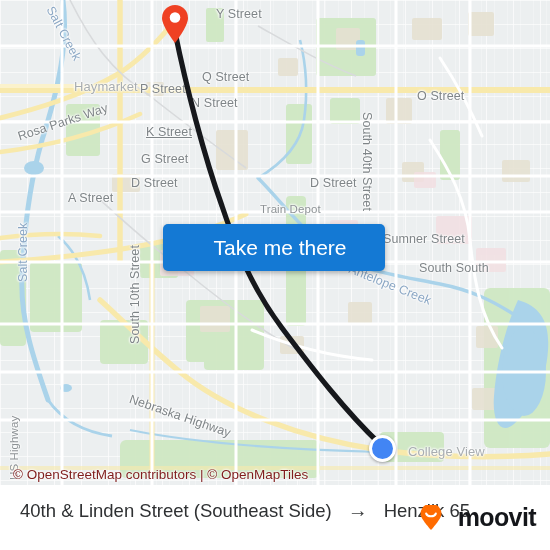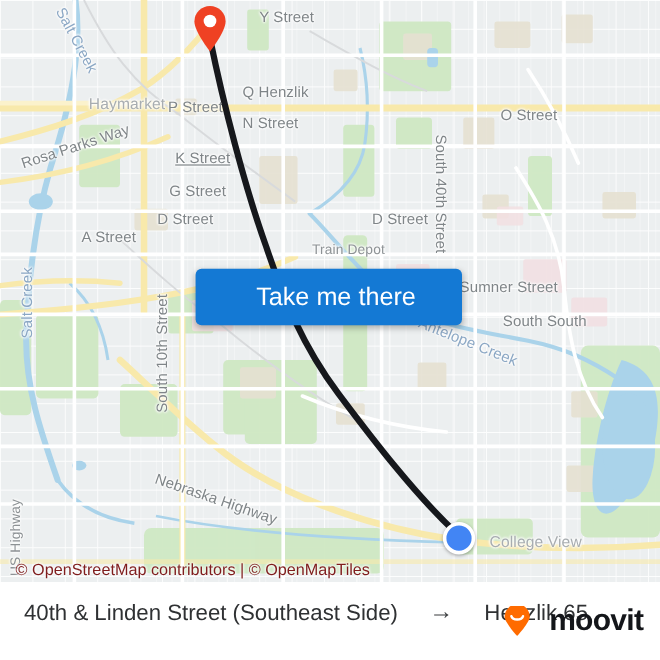--- a/index.html
+++ b/index.html
@@ -39,21 +39,21 @@
              box-shadow:0 2px 5px rgba(0,0,0,.28); cursor:pointer;padding-left:12px; }
 
   
   #attrib { position:absolute; left:13px; top:467px; font-size:13.5px; color:#7f1d1d;
             text-shadow:0 0 3px #fff,0 0 3px #fff,0 0 2px #fff; white-space:nowrap; }
 
   
   #footer { position:absolute; left:0; top:485px; width:550px; height:65px;
             background:#fff; display:flex; align-items:center; }
   #routeline { position:absolute; left:20px; top:0; height:51px; display:flex;
-               align-items:center; gap:26px; font-size:18.5px; color:#2f3133; }
+               align-items:center; gap:16px; font-size:18.5px; color:#2f3133; }
   #routeline .arrow { font-size:20px; color:#3a3c3e; }
   #logo { position:absolute; right:14px; top:0; height:65px; display:flex;
           align-items:center; gap:14px; }
   #logo .word { font-size:25px; font-weight:bold; color:#14161a; letter-spacing:-.6px; }
 </style>
 </head>
 <body>
 
 <div id="app">
 
@@ -184,23 +184,23 @@
         <path d="M430 140 C448 168 466 198 470 240"></path>
         <path d="M470 240 C474 280 480 316 502 348"></path>
         <path d="M440 58 C456 82 470 108 482 136"></path>
         <path d="M252 330 C290 346 330 356 372 360"></path>
       </g>
     </svg>
 
     <div id="labels">
         <div class="mlabel" style="left: 216px; top: 7px;">Y Street</div>
         <div class="mlabel" style="left: 417px; top: 89px;">O Street</div>
-        <div class="mlabel" style="left: 202px; top: 70px;">Q Henzlik</div>
+        <div class="mlabel" style="left: 202px; top: 70px;">Q Street</div>
         <div class="mlabel" style="left: 140px; top: 82px;">P Street</div>
-        <div class="mlabel" style="left: 202px; top: 96px; text-align: center;">N Street</div>
+        <div class="mlabel" style="left: 191px; top: 96px; text-align: center;">N Street</div>
         <div class="mlabel place" style="left: 74px; top: 79px;">Haymarket</div>
         <div class="mlabel" style="left: 146px; top: 125px; text-decoration: underline;">K Street</div>
         <div class="mlabel" style="left: 141px; top: 152px;">G Street</div>
         <div class="mlabel" style="left: 131px; top: 176px;">D Street</div>
         <div class="mlabel" style="left: 310px; top: 176px;">D Street</div>
         <div class="mlabel" style="left: 68px; top: 191px;">A Street</div>
         <div class="mlabel small" style="left: 260px; top: 203px;">Train Depot</div>
         <div class="mlabel" style="left: 383px; top: 232px;">Sumner Street</div>
         <div class="mlabel" style="left: 419px; top: 261px;">South South</div>
         <div class="mlabel place" style="left: 408px; top: 444px;">College View</div>

